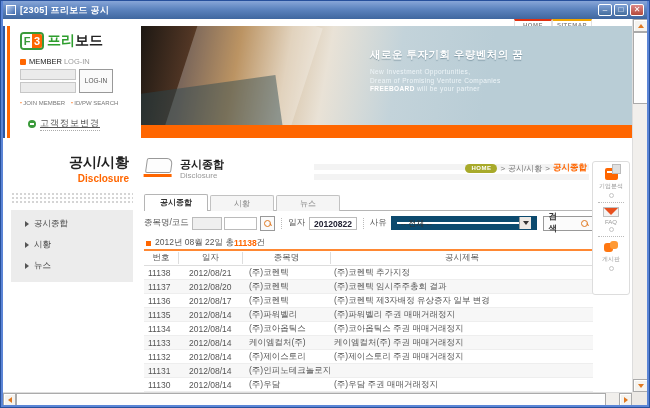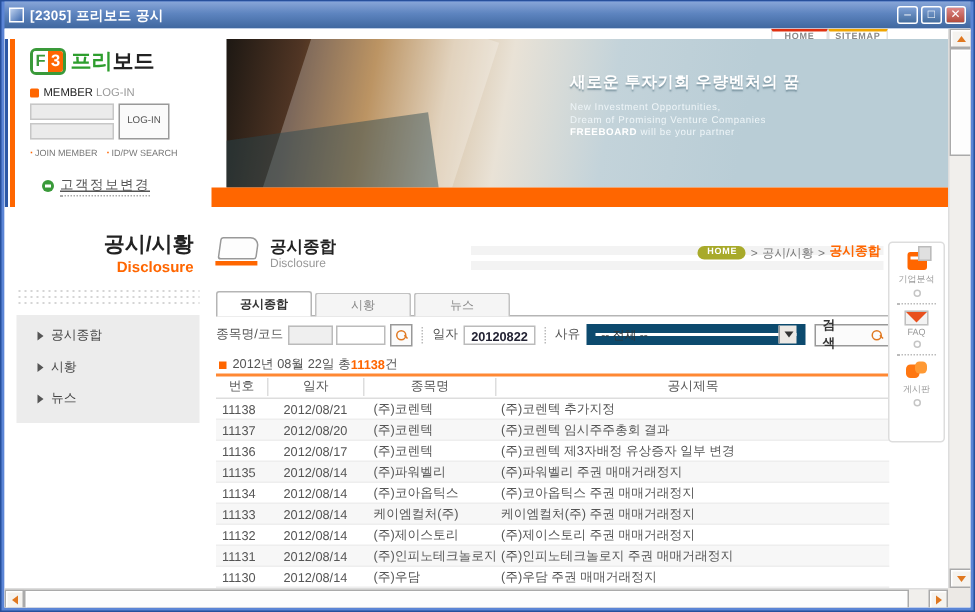--- a/index.html
+++ b/index.html
@@ -45,21 +45,21 @@
   .login-input { width:56px; height:11px; background:#ebebeb; border:1px solid #c7c7c7; }
   .login-btn { width:34px; height:24px; margin-left:3px; background:#fafafa; border:1px solid #999; font-size:6.5px; color:#555; text-align:center; line-height:22px; cursor:pointer; }
   .mini-links { display:flex; gap:6px; margin-top:6px; font-size:6px; color:#777; }
   .mini-links span b { color:#ff6600; margin-right:1px; font-size:7px; }
   .cust-row { display:flex; align-items:center; margin-top:11px; margin-left:8px; cursor:pointer; }
   .cust-icon { width:8px; height:8px; border-radius:50%; background:#3a9a3a; margin-right:4px; position:relative; }
   .cust-icon::after { content:""; position:absolute; left:2px; top:3px; width:4px; height:2px; background:#fff; }
   .cust-text { font-size:9px; color:#555; border-bottom:1px dotted #aaa; letter-spacing:1px;text-decoration:underline; }
 
   
-  .banner { position:absolute; left:148px; top:7px; width:491px; height:99px; overflow:hidden; cursor:default;
+  .banner { position:absolute; left:138px; top:7px; width:491px; height:99px; overflow:hidden; cursor:default;
     background:linear-gradient(100deg,#1d1813 0%,#503524 10%,#a5702f 20%,#d8c4a8 30%,#e9e2d6 38%,#c3d3da 52%,#b9cdd6 70%,#b9cdd6 100%); }
   .banner::before { content:""; position:absolute; left:40px; top:-20px; width:120px; height:160px; background:rgba(255,255,255,.25); transform:rotate(18deg); }
   .banner::after { content:""; position:absolute; left:-10px; bottom:-30px; width:150px; height:70px; background:rgba(40,70,80,.45); transform:rotate(-8deg); }
   .banner-text { position:absolute; left:229px; top:22px; z-index:2; }
   .banner-head { color:#fff; font-size:10.5px; font-weight:bold; letter-spacing:.5px; text-shadow:0 1px 1px rgba(80,110,125,.6); }
   .banner-sub { margin-top:6px; color:#eef5f8; font-size:6.5px; line-height:8.5px; letter-spacing:.4px; }
   .banner-sub b { color:#fff; }
 
   
   .navbar { position:absolute; left:138px; top:90px; width:491px; height:13px; background:rgba(104,116,126,.88);
@@ -347,21 +347,20 @@
             <div class="trow">
               <div class="td c0">11132</div>
               <div class="td c1">2012/08/14</div>
               <div class="td c2">(주)제이스토리</div>
               <div class="td c3">(주)제이스토리 주권 매매거래정지</div>
             </div>
             <div class="trow alt">
               <div class="td c0">11131</div>
               <div class="td c1">2012/08/14</div>
               <div class="td c2">(주)인피노테크놀로지</div>
-              <div class="td c3">(주)인피노테크놀로지 주권 매매거래정지</div>
             </div>
             <div class="trow">
               <div class="td c0">11130</div>
               <div class="td c1">2012/08/14</div>
               <div class="td c2">(주)우담</div>
               <div class="td c3">(주)우담 주권 매매거래정지</div>
             </div>
           </div>
       </div>
 

